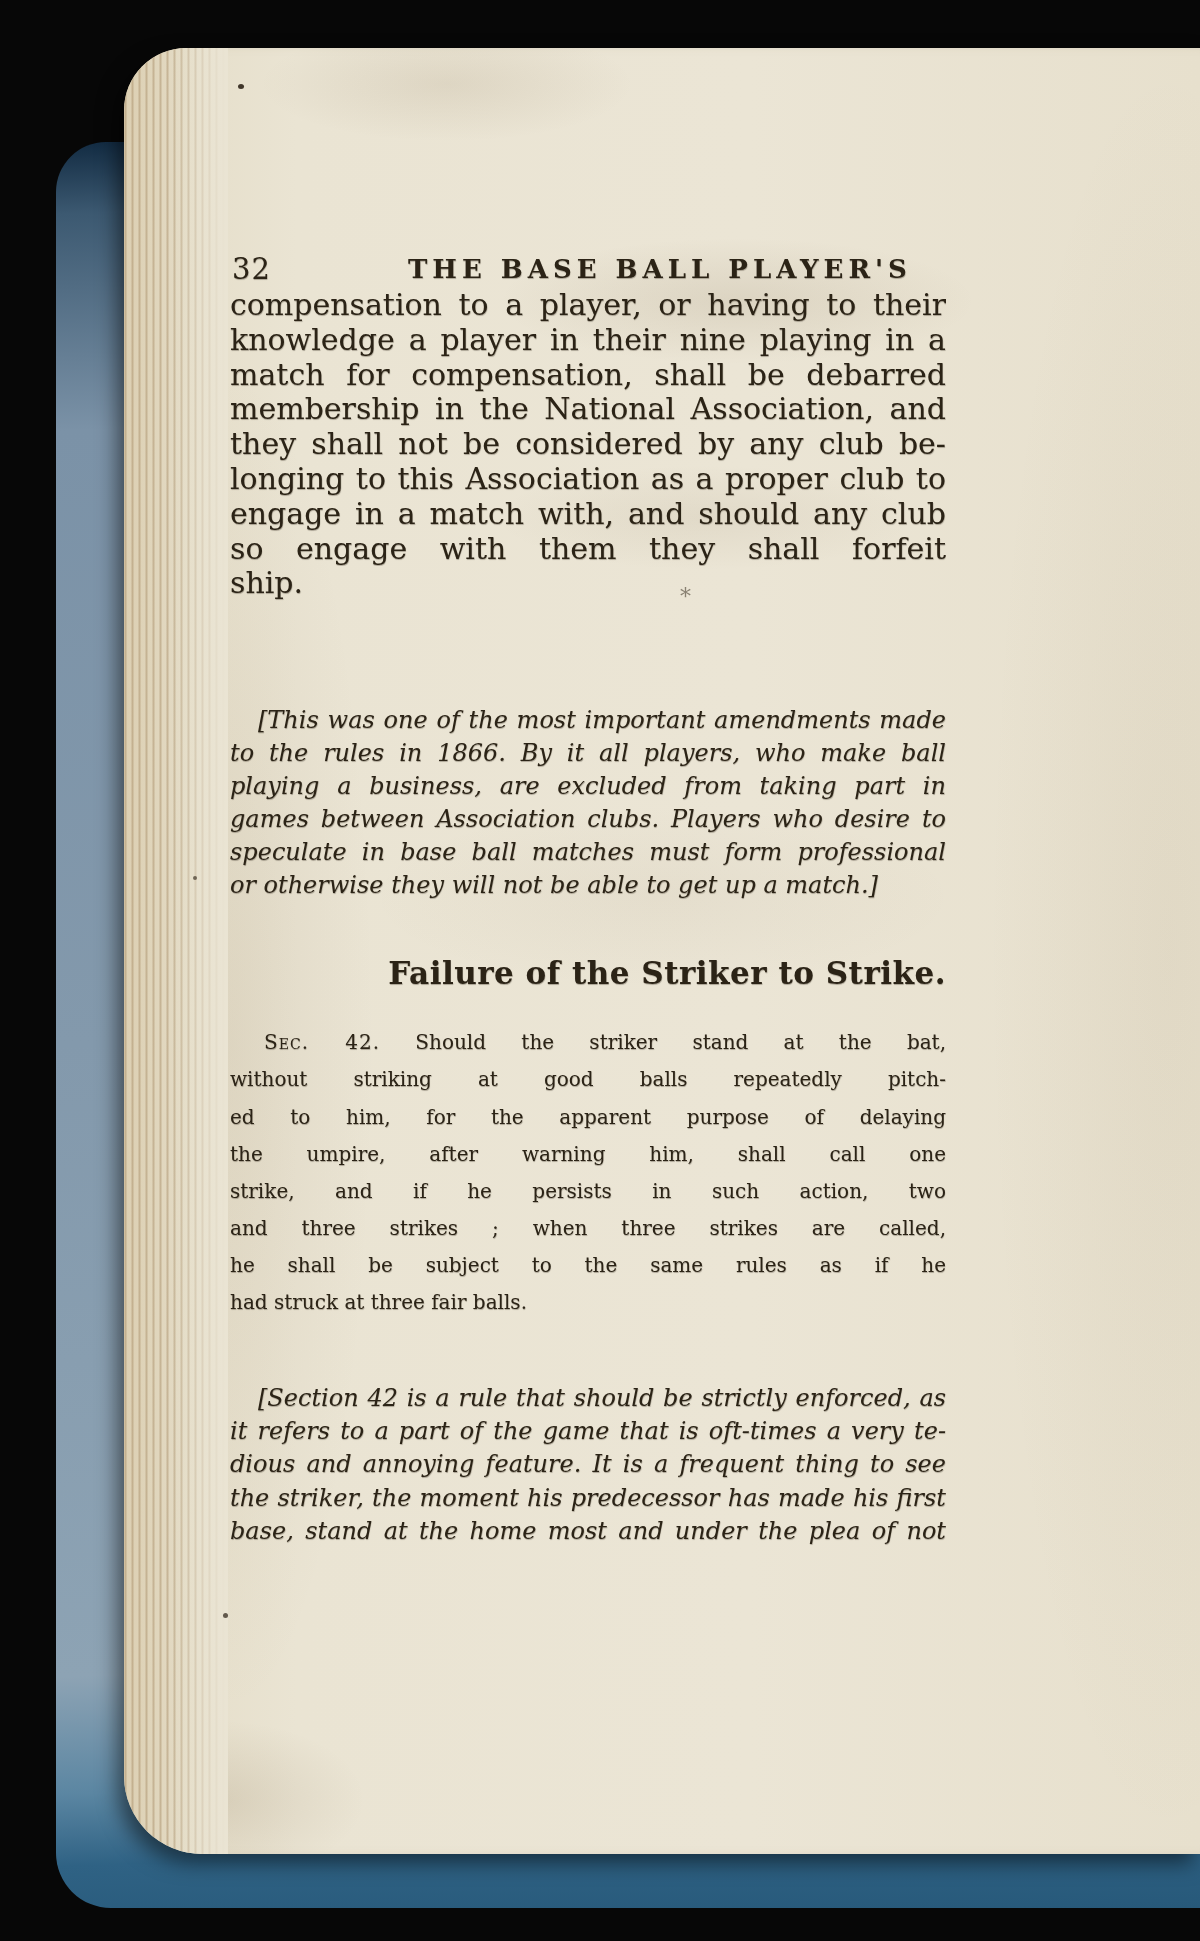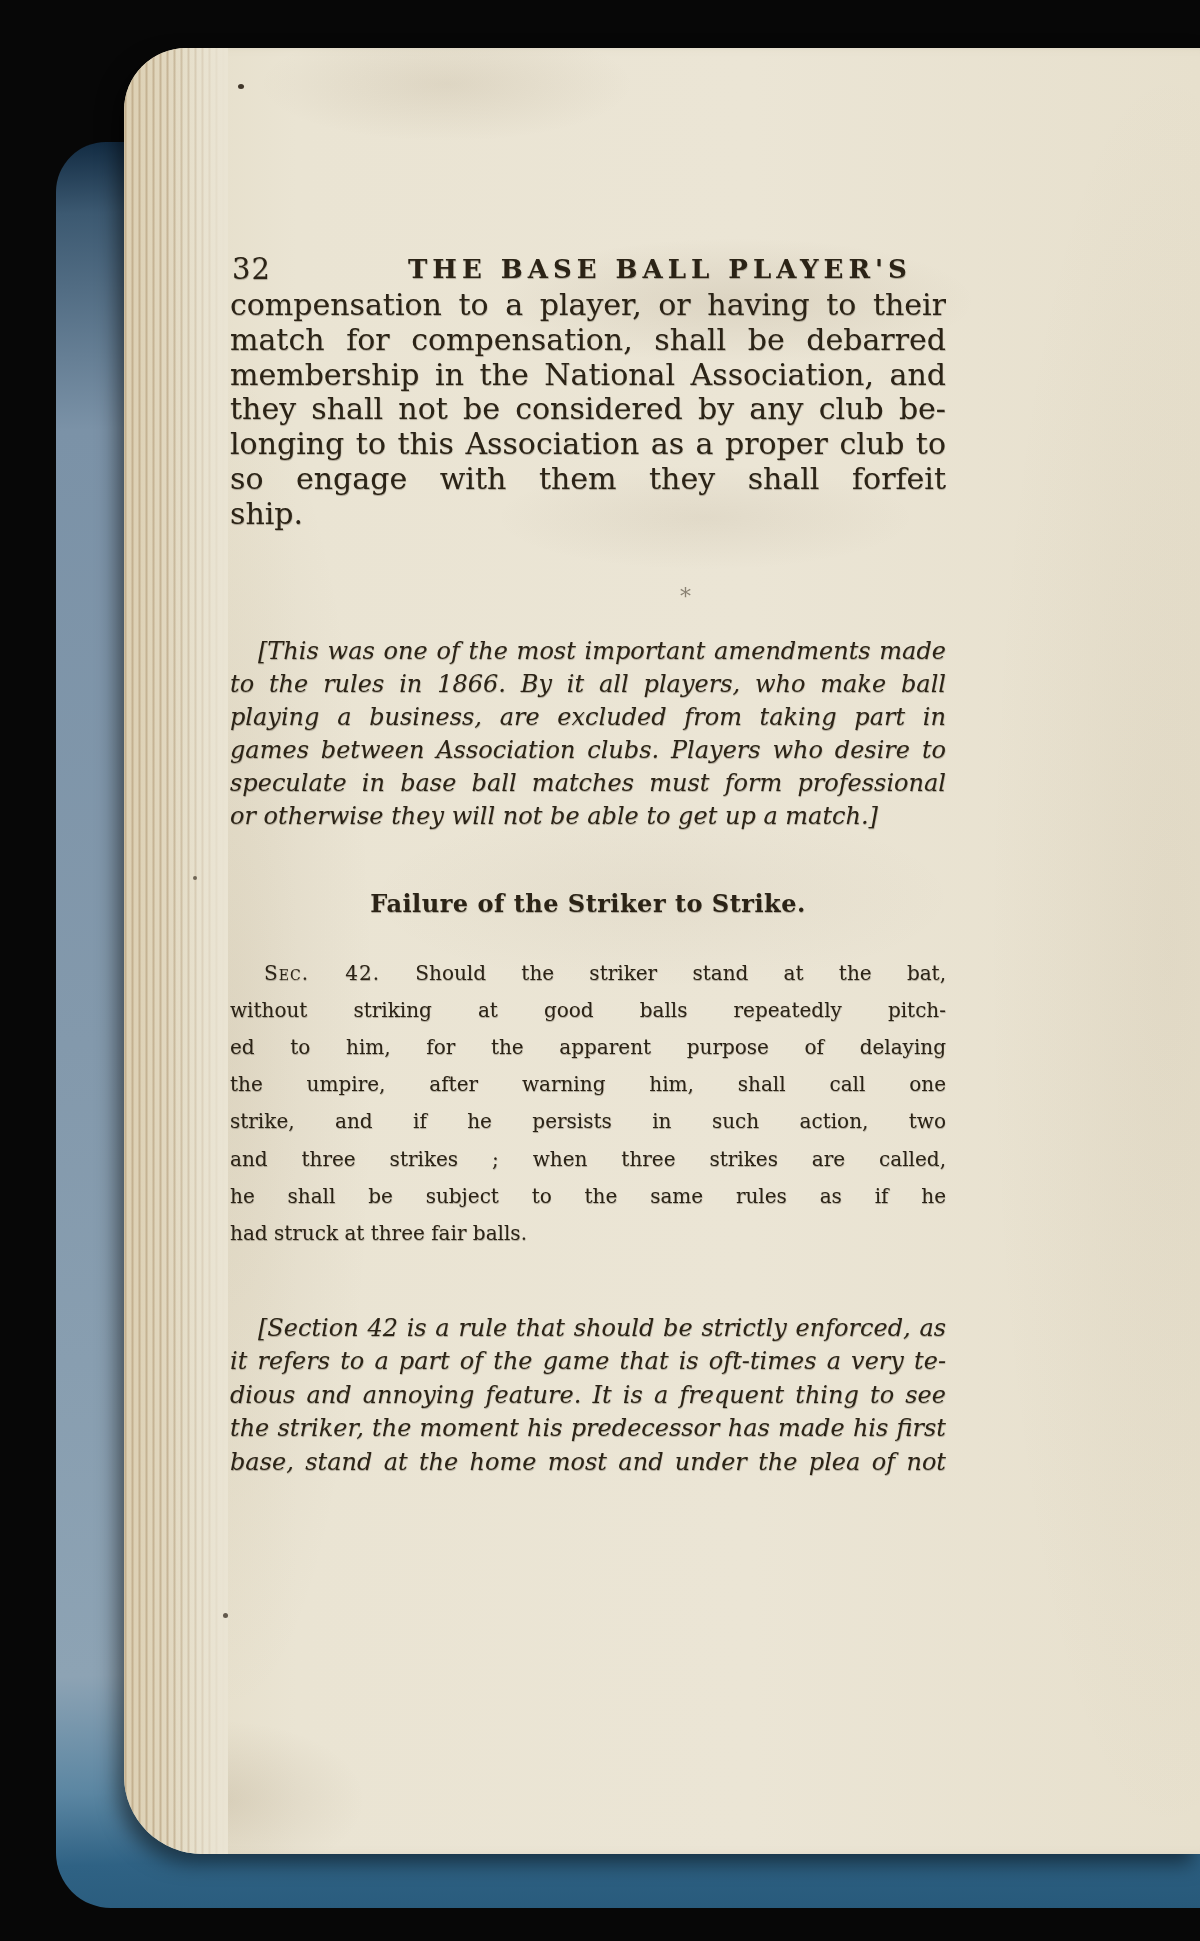--- a/index.html
+++ b/index.html
@@ -72,21 +72,21 @@
   .body-text{margin-top:4px;font-size:30px;}
   .body-text .tline{height:34.8px;line-height:34.8px;}
 
   .note-text{font-size:24px;font-style:italic;}
   .note-text .tline{height:33px;line-height:33px;}
   .note-1{margin-top:103px;}
   .note-2{margin-top:60px;}
   .note-2 .tline{height:33.4px;line-height:33.4px;}
 
   .section-heading{margin-top:49px;height:44px;line-height:44px;
-    text-align:center;font-weight:bold;font-size:24px;letter-spacing:0.5px;}
+    text-align:right;font-weight:bold;font-size:31px;letter-spacing:0.5px;}
 
   .sec-text{margin-top:29px;font-size:20px;}
   .sec-text .tline{height:37.2px;line-height:37.2px;}
   .sec-label{font-variant:small-caps;letter-spacing:1px;}
   .sec-first{text-indent:34px;}
 
   .ink-mark{position:absolute;left:556px;top:536px;font-size:22px;color:#3a3022;opacity:0.55;}
 </style>
 </head>
 <body>
@@ -101,24 +101,26 @@
 
   <div class="text-block">
 
     <div class="header-row">
       <span class="page-num">32</span>
       <span class="running-title">THE BASE BALL PLAYER'S</span>
     </div>
 
     <div class="body-text just jel">
         <div class="tline">compensation to a player, or having to their</div>
+        <div class="tline">knowledge a player in their nine playing in a</div>
         <div class="tline">match for compensation, shall be debarred from</div>
         <div class="tline">membership in the National Association, and</div>
         <div class="tline">they shall not be considered by any club be-</div>
         <div class="tline">longing to this Association as a proper club to</div>
+        <div class="tline">engage in a match with, and should any club</div>
         <div class="tline">so engage with them they shall forfeit member-</div>
         <div class="tline">ship.</div>
       </div>
 
     <div class="note-text note-1 just jel indent-first">
         <div class="tline">[This was one of the most important amendments made</div>
         <div class="tline">to the rules in 1866. By it all players, who make ball</div>
         <div class="tline">playing a business, are excluded from taking part in match</div>
         <div class="tline">games between Association clubs. Players who desire to</div>
         <div class="tline">speculate in base ball matches must form professional nines,</div>

